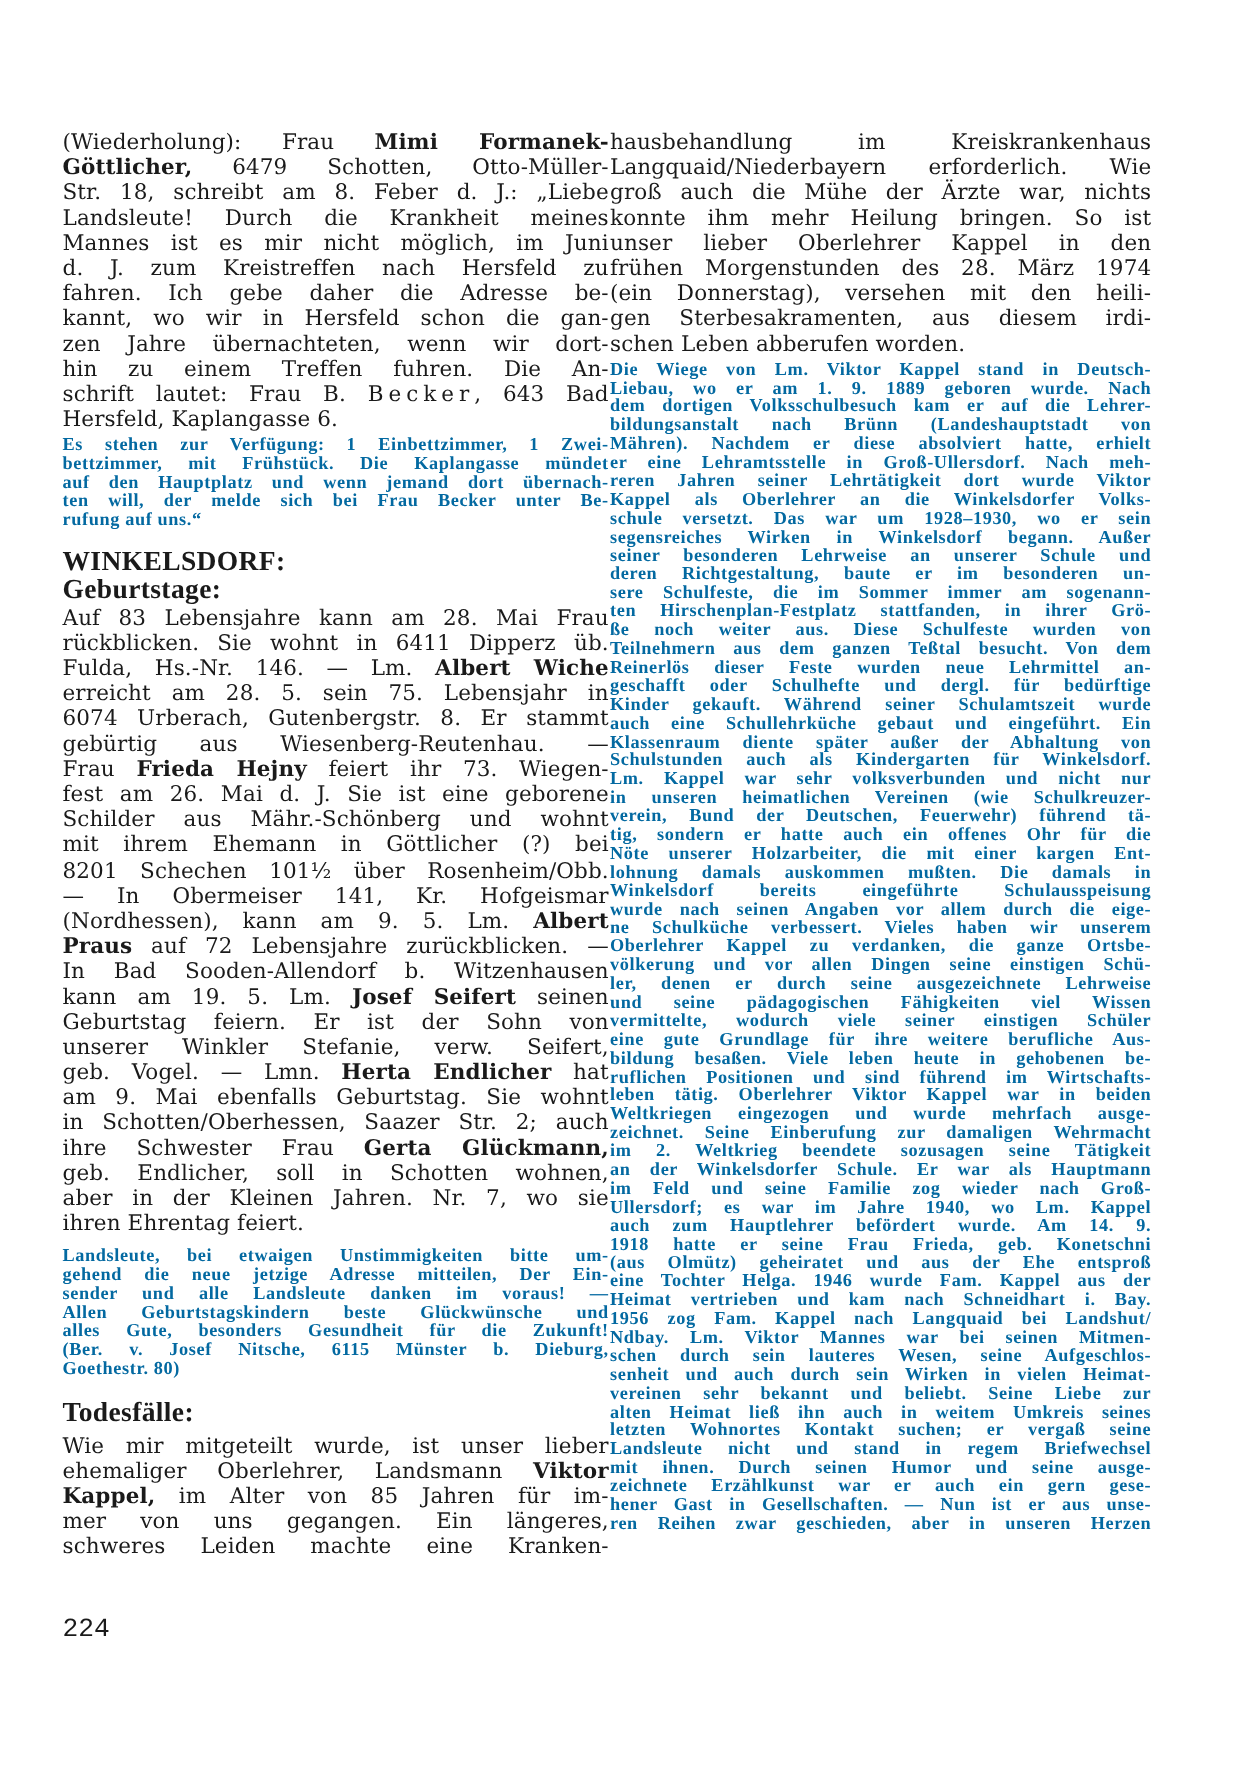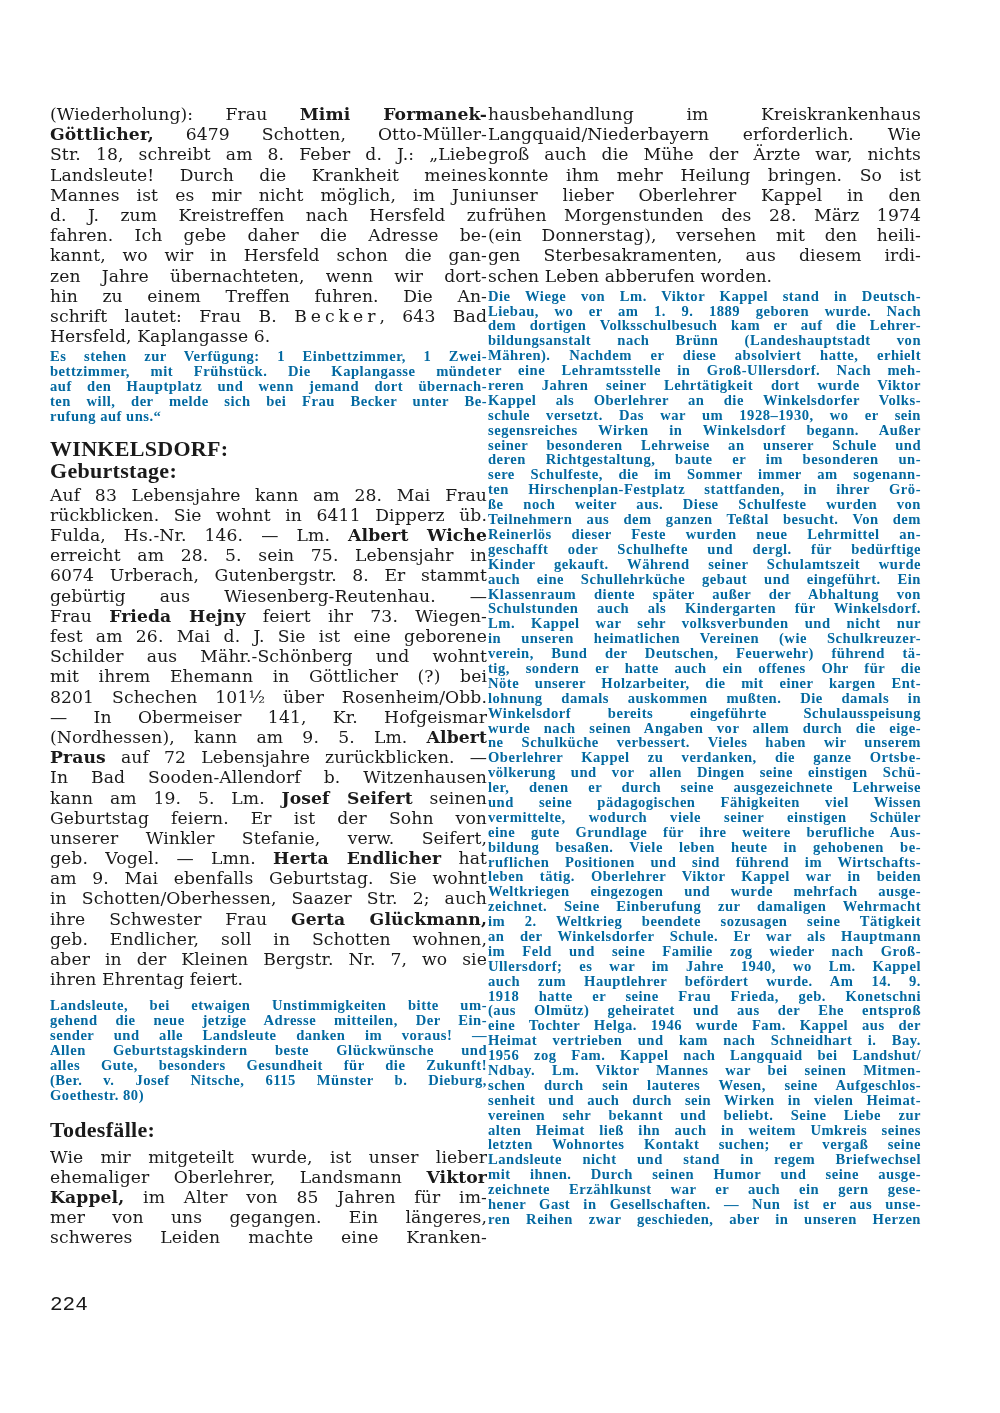--- a/index.html
+++ b/index.html
@@ -68,21 +68,21 @@
       <span class="ln"><b>Praus</b> auf 72 Lebensjahre zurückblicken. —</span>
       <span class="ln">In Bad Sooden-Allendorf b. Witzenhausen</span>
       <span class="ln">kann am 19. 5. Lm. <b>Josef Seifert</b> seinen</span>
       <span class="ln">Geburtstag feiern. Er ist der Sohn von</span>
       <span class="ln">unserer Winkler Stefanie, verw. Seifert,</span>
       <span class="ln">geb. Vogel. — Lmn. <b>Herta Endlicher</b> hat</span>
       <span class="ln">am 9. Mai ebenfalls Geburtstag. Sie wohnt</span>
       <span class="ln">in Schotten/Oberhessen, Saazer Str. 2; auch</span>
       <span class="ln">ihre Schwester Frau <b>Gerta Glückmann,</b></span>
       <span class="ln">geb. Endlicher, soll in Schotten wohnen,</span>
-      <span class="ln">aber in der Kleinen Bergstr. Nr. 7, wo sie</span>
+      <span class="ln">aber in der Kleinen Jahren. Nr. 7, wo sie</span>
       <span class="ln last">ihren Ehrentag feiert.</span>
     </div>
   <div class="para small gap-after">
       <span class="ln">Landsleute, bei etwaigen Unstimmigkeiten bitte um-</span>
       <span class="ln">gehend die neue jetzige Adresse mitteilen, Der Ein-</span>
       <span class="ln">sender und alle Landsleute danken im voraus! —</span>
       <span class="ln">Allen Geburtstagskindern beste Glückwünsche und</span>
       <span class="ln">alles Gute, besonders Gesundheit für die Zukunft!</span>
       <span class="ln">(Ber. v. Josef Nitsche, 6115 Münster b. Dieburg,</span>
       <span class="ln last">Goethestr. 80)</span>

